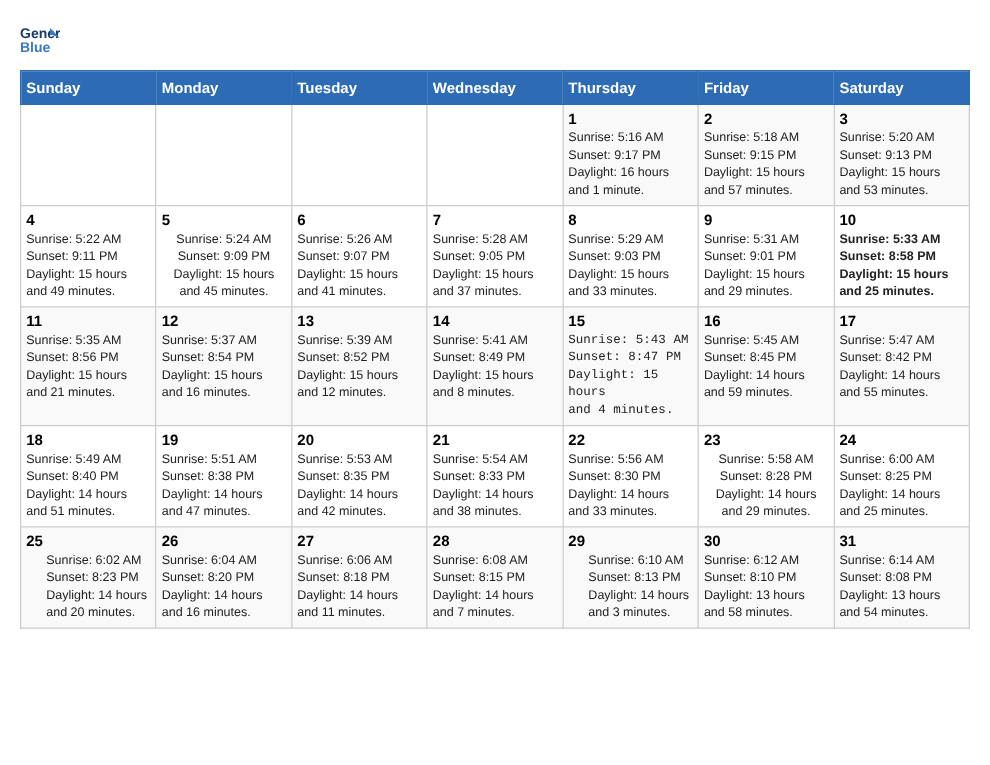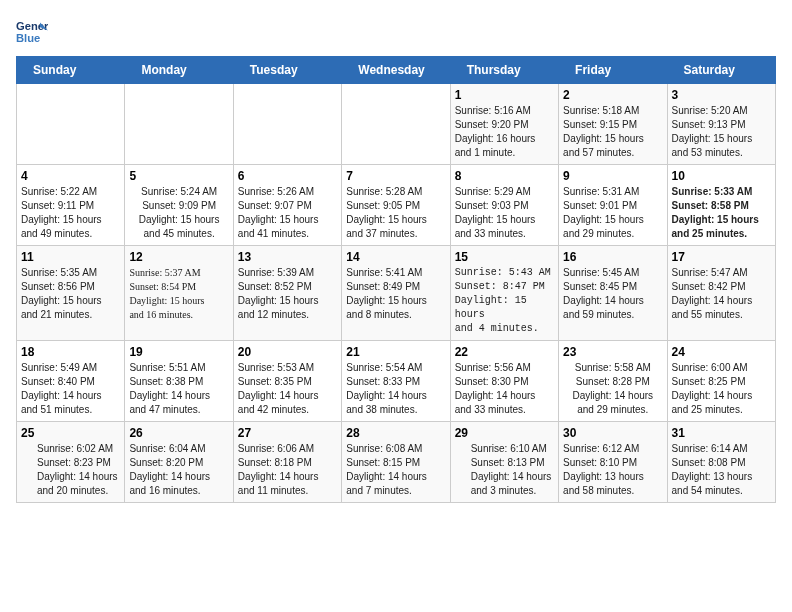--- a/index.html
+++ b/index.html
@@ -38,21 +38,21 @@
       color: #333;
     }
     table {
       width: 100%;
       border-collapse: collapse;
       font-size: 10.5px;
     }
     thead tr th {
       background-color: #2d6cb5;
       color: #fff;
-      padding: 6px 16px;
+      padding: 6px 4px;
       text-align: left;
       font-size: 12px;
       border: 1px solid #2d6cb5;
     }
     tbody tr td {
       border: 1px solid #ccc;
       vertical-align: top;
       padding: 4px 4px;
       width: 14.28%;
       min-height: 80px;
@@ -107,21 +107,21 @@
   </thead>
   <tbody id="calendar-body">
       <tr>
         <td class="empty-cell"></td>
         <td class="empty-cell"></td>
         <td class="empty-cell"></td>
         <td class="empty-cell"></td>
         <td>
           <span class="day-num">1</span>
           <div class="day-info" style="white-space: pre-line;">Sunrise: 5:16 AM
-Sunset: 9:20 PM
+Sunset: 9:17 PM
 Daylight: 16 hours
 and 1 minute.</div>
         </td>
         <td>
           <span class="day-num">2</span>
           <div class="day-info" style="white-space: pre-line;">Sunrise: 5:18 AM
 Sunset: 9:15 PM
 Daylight: 15 hours
 and 57 minutes.</div>
         </td>
@@ -187,21 +187,21 @@
       <tr>
         <td>
           <span class="day-num">11</span>
           <div class="day-info" style="white-space: pre-line;">Sunrise: 5:35 AM
 Sunset: 8:56 PM
 Daylight: 15 hours
 and 21 minutes.</div>
         </td>
         <td>
           <span class="day-num">12</span>
-          <div class="day-info" style="white-space: pre-line; font-family: Liberation Serif, serif;">Sunrise: 5:37 AM
+          <div class="day-info" style="white-space: pre-line;">Sunrise: 5:37 AM
 Sunset: 8:54 PM
 Daylight: 15 hours
 and 16 minutes.</div>
         </td>
         <td>
           <span class="day-num">13</span>
           <div class="day-info" style="white-space: pre-line;">Sunrise: 5:39 AM
 Sunset: 8:52 PM
 Daylight: 15 hours
 and 12 minutes.</div>

